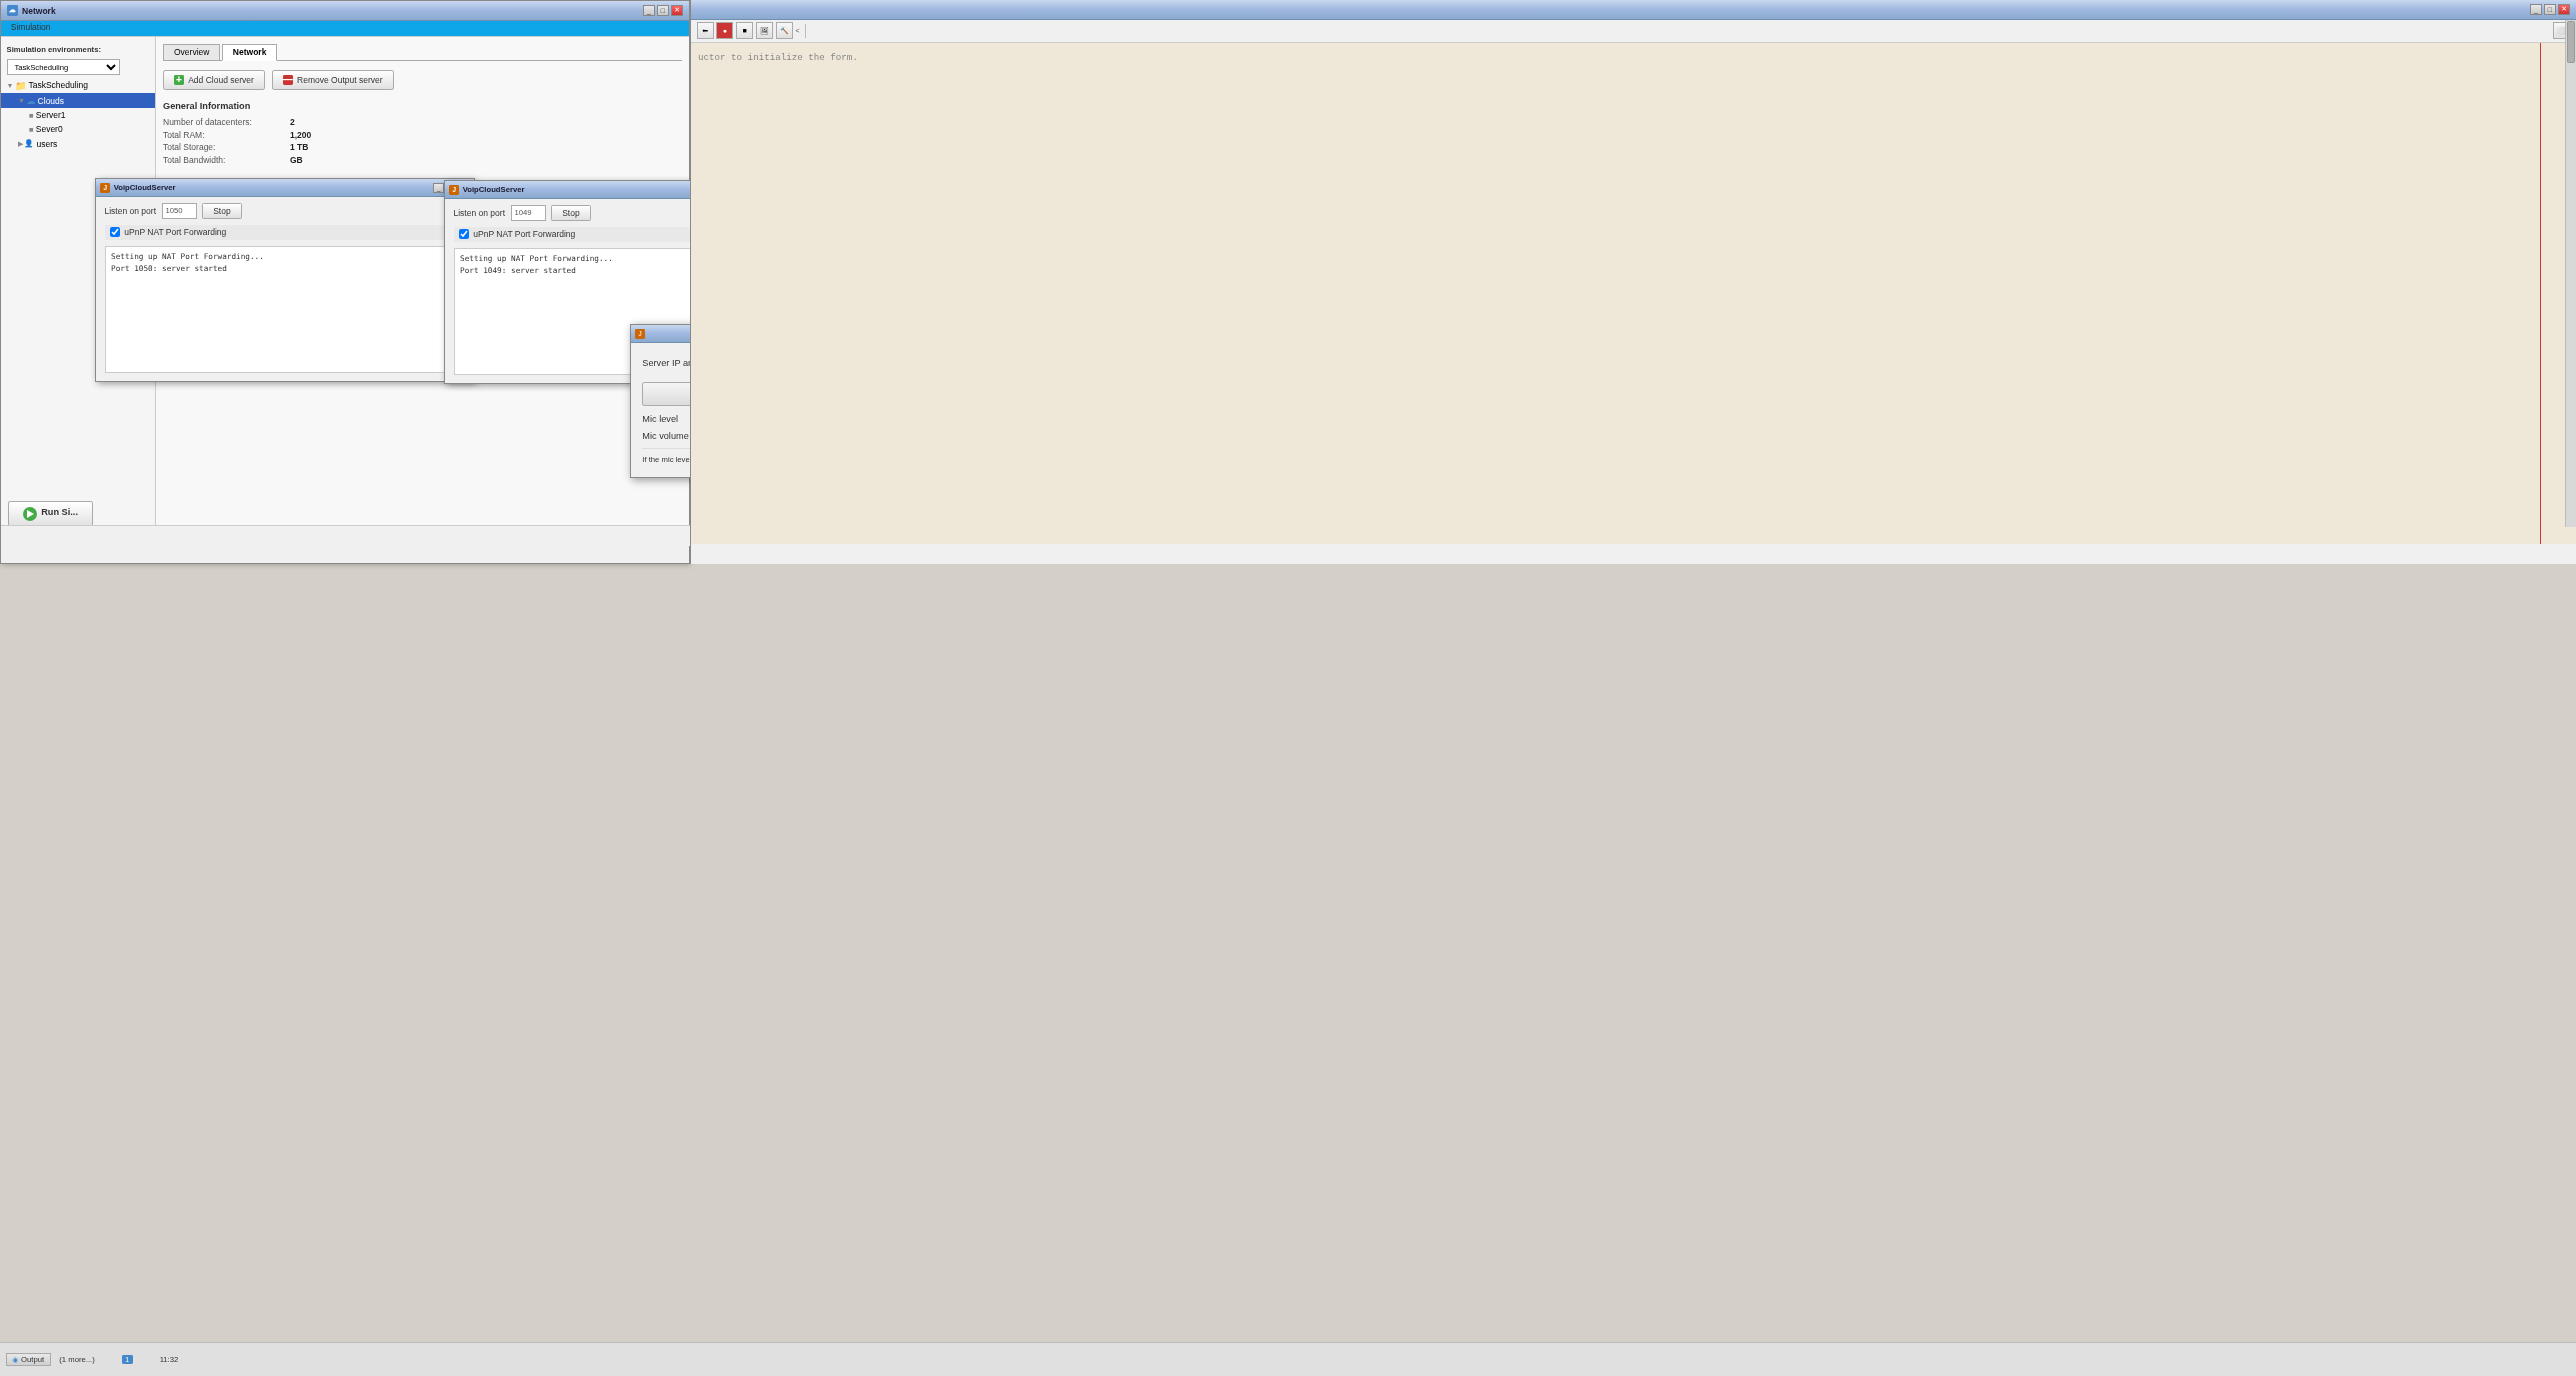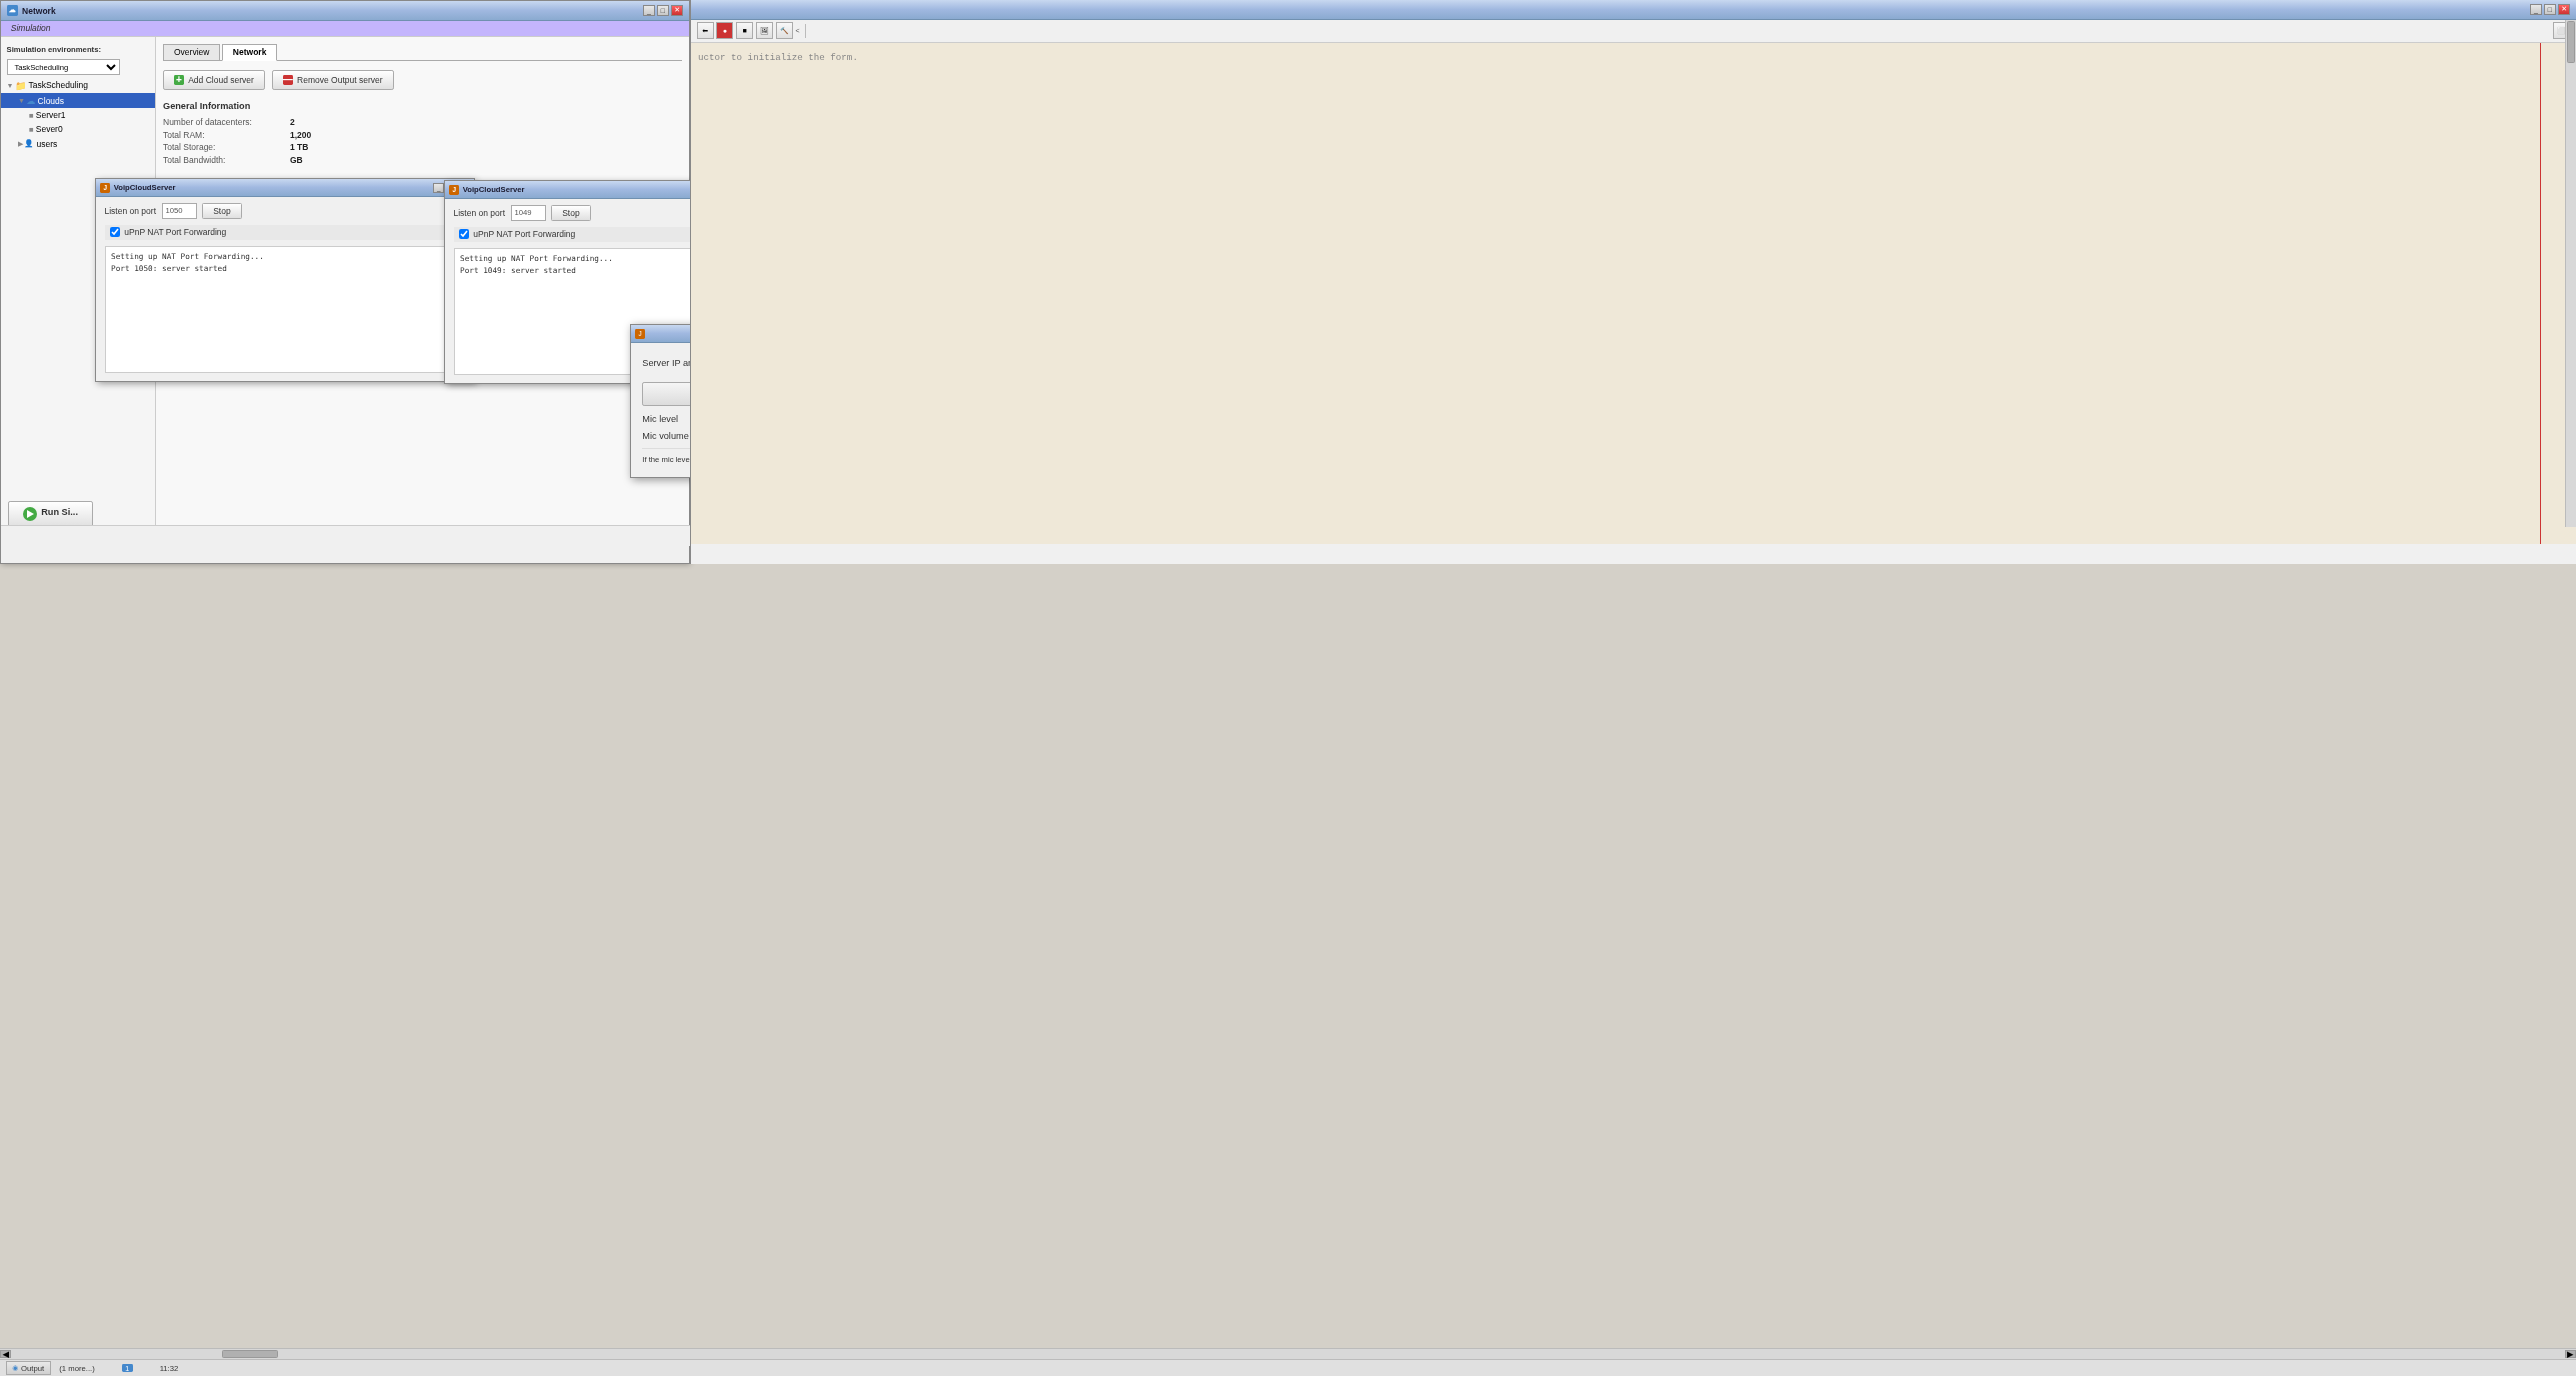--- a/index.html
+++ b/index.html
@@ -69,27 +69,25 @@
       display: flex;
       align-items: center;
       justify-content: center;
       font-size: 7px;
       color: #333;
     }
 
     .win-btn.close { background: linear-gradient(to bottom, #ff6060, #cc3333); color: white; }
 
     .menu-bar {
-      background: #c4b5fd;
+      background: #0ea5e9;
       height: 15.5px;
       display: flex;
-      align-items: center;
       padding: 0 2.8px;
       border-bottom: 0.7px solid #ccc;
-      font-style: italic;
     }
 
     .menu-item {
       padding: 1.4px 7px;
       cursor: pointer;
       font-size: 8.5px;
       color: #333;
     }
 
     .main-content {
@@ -585,21 +583,21 @@
       padding: 0 5.6px;
       gap: 2.8px;
     }
 
     
     .status-bar {
       position: absolute;
       bottom: 0;
       left: 0;
       width: 2576px;
-      height: 17px;
+      height: 34px;
       background: #e0e0e0;
       border-top: 0.7px solid #bbb;
       display: flex;
       align-items: center;
       padding: 0 5.6px;
       font-size: 7.7px;
       color: #333;
     }
 
     .status-output-btn {

